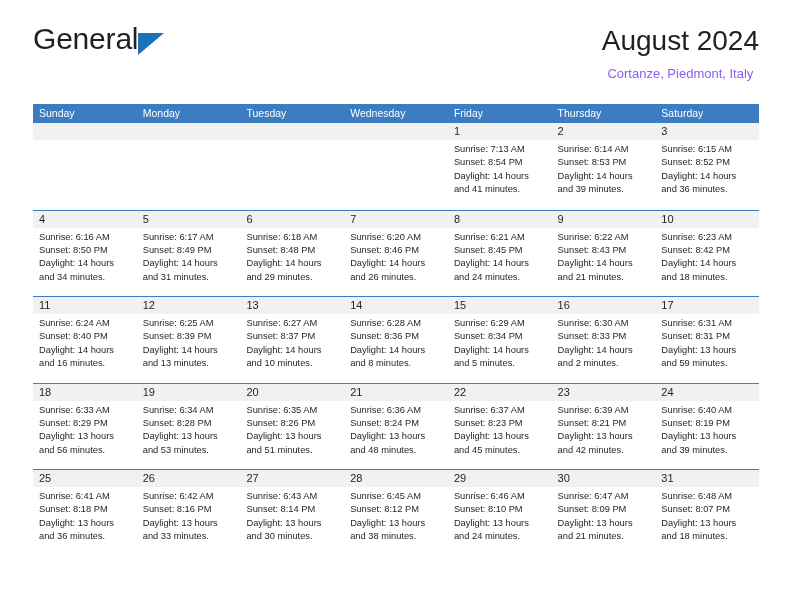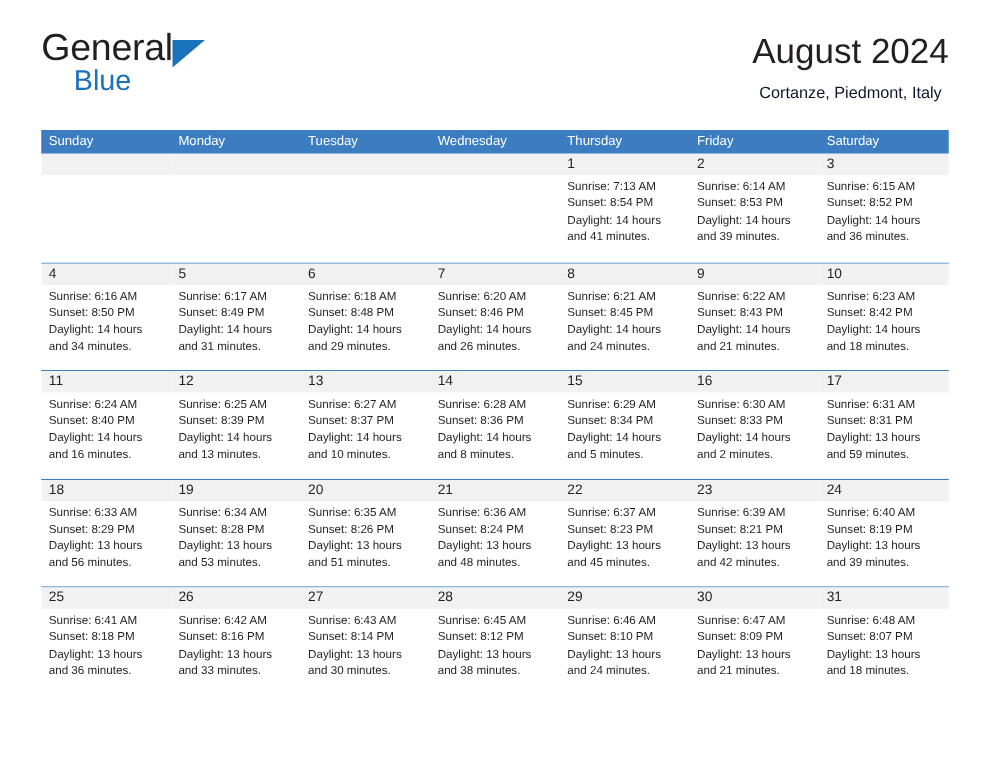--- a/index.html
+++ b/index.html
@@ -70,21 +70,21 @@
     text-align: center;
   }
   .cal-title {
     font-size: 28px;
     color: #231f20;
     line-height: 34px;
     white-space: nowrap;
   }
   .cal-subtitle {
     font-size: 13px;
-    color: #0f172a;
+    color: #8b5cf6;
     line-height: 20px;
     margin-top: 6px;
     white-space: nowrap;
   }
 
   
   .calendar {
     position: absolute;
     left: 33px;
     top: 104px;
@@ -144,38 +144,37 @@
 <body>
 
 <div class="page">
 
   <div class="topbar">
 
     <div class="logo">
       <div class="logo-row1">
         <span class="logo-general">General</span><span class="logo-tri"></span>
       </div>
-      <span class="logo-blue">Blue</span>
     </div>
 
     <div class="title-block">
       <div class="cal-title">August 2024</div>
       <div class="cal-subtitle">Cortanze, Piedmont, Italy</div>
     </div>
 
   </div>
 
   <div class="calendar">
     <div class="weekdays" id="weekday-row">
         <div class="weekday">Sunday</div>
         <div class="weekday">Monday</div>
         <div class="weekday">Tuesday</div>
         <div class="weekday">Wednesday</div>
+        <div class="weekday">Friday</div>
         <div class="weekday">Thursday</div>
-        <div class="weekday">Friday</div>
         <div class="weekday">Saturday</div>
       </div>
     <div id="weeks-container">
         <div class="week first">
           <div class="day empty">
             <div class="day-num-band"></div>
           </div>
           <div class="day empty">
             <div class="day-num-band"></div>
           </div>

